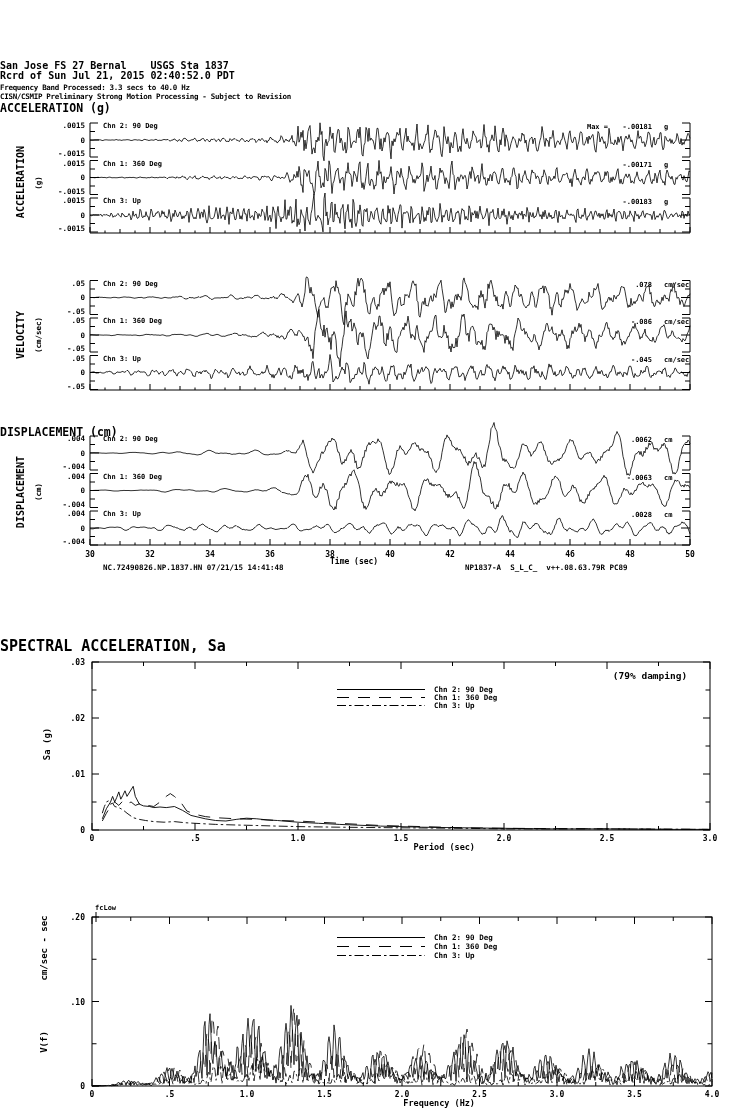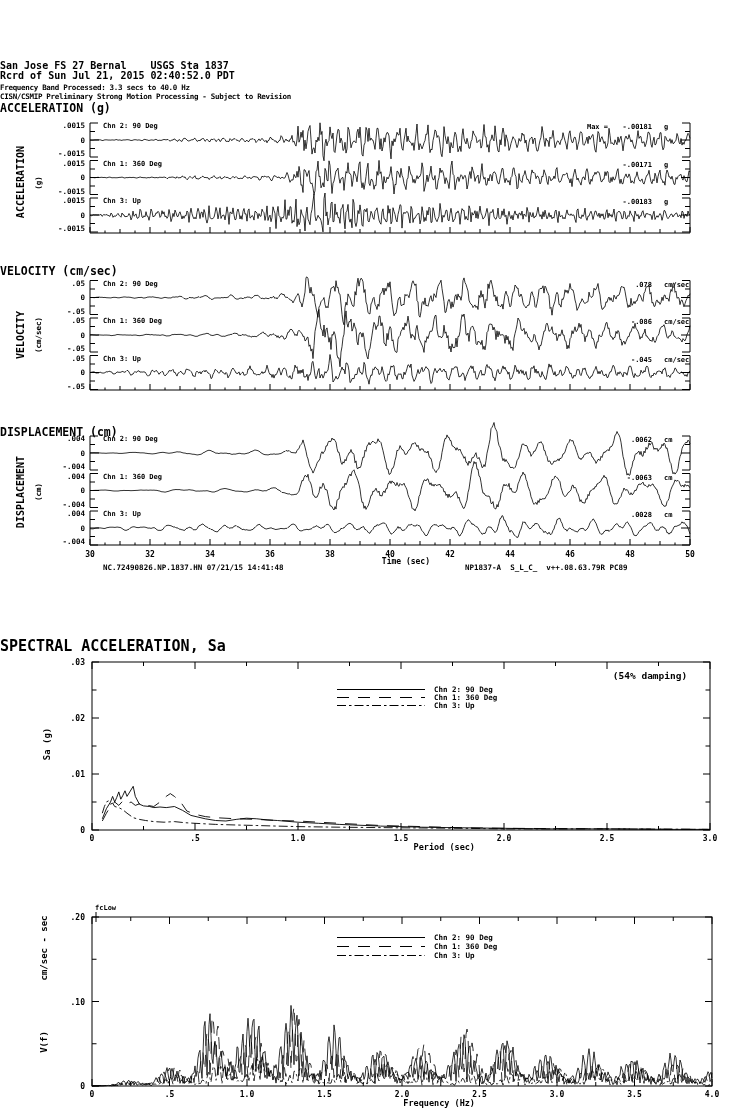--- a/index.html
+++ b/index.html
@@ -455,36 +455,35 @@
       <path d="M92,1086L93,1085.9L94,1085.9L95,1085.9L96,1085.9L97,1085.9L98,1085.8L99,1085.7L100,1085.8L101,1085.9L102,1085.8L103,1085.7L104,1085.8L105,1085.8L106,1085.7L107,1085.7L108,1085.6L109,1085.7L110,1085.4L111,1085.2L112,1085.7L113,1085.5L114,1085.2L115,1084.7L116,1084.6L117,1085.0L118,1085.4L119,1084.3L120,1083.6L121,1083.1L122,1083.1L123,1084.8L124,1084.0L125,1082.6L126,1081.6L127,1082.4L128,1084.0L129,1084.8L130,1082.5L131,1081.6L132,1081.3L133,1083.1L134,1085.1L135,1083.4L136,1082.0L137,1082.3L138,1083.5L139,1084.7L140,1085.0L141,1084.5L142,1083.4L143,1083.6L144,1084.1L145,1084.3L146,1085.2L147,1083.4L148,1084.2L149,1083.3L150,1085.3L151,1085.1L152,1084.2L153,1082.6L154,1082.2L155,1082.8L156,1083.3L157,1082.4L158,1078.5L159,1077.1L160,1080.1L161,1082.8L162,1081.3L163,1075.5L164,1071.9L165,1075.1L166,1077.5L167,1080.9L168,1071.8L169,1068.7L170,1068.4L171,1074.8L172,1082.6L173,1075.7L174,1067.9L175,1068.8L176,1072.2L177,1077.7L178,1078.2L179,1071.2L180,1070.1L181,1074.6L182,1078.3L183,1083.3L184,1081.2L185,1076.5L186,1079.3L187,1077.9L188,1078.9L189,1083.5L190,1079.4L191,1075.8L192,1080.7L193,1075.6L194,1082.6L195,1073.5L196,1068.8L197,1070.7L198,1071.9L199,1082.4L200,1068.2L201,1059.1L202,1053.7L203,1052.6L204,1064.3L205,1070.1L206,1041.9L207,1032.1L208,1036.6L209,1045.7L210,1077.9L211,1050.7L212,1019.0L213,1016.8L214,1029.5L215,1059.2L216,1059.9L217,1030.5L218,1026.0L219,1041.5L220,1065.5L221,1068.2L222,1051.0L223,1051.3L224,1055.9L225,1065.7L226,1082.2L227,1074.2L228,1058.3L229,1065.6L230,1062.1L231,1079.4L232,1080.0L233,1070.4L234,1072.0L235,1069.9L236,1072.0L237,1078.7L238,1066.2L239,1061.6L240,1058.6L241,1055.4L242,1074.5L243,1068.7L244,1051.9L245,1044.5L246,1047.4L247,1065.7L248,1077.3L249,1055.1L250,1039.5L251,1034.0L252,1052.1L253,1077.0L254,1056.5L255,1040.7L256,1036.8L257,1044.4L258,1068.6L259,1069.4L260,1054.3L261,1043.1L262,1049.0L263,1059.2L264,1073.6L265,1063.5L266,1062.4L267,1067.2L268,1065.6L269,1076.5L270,1073.4L271,1070.3L272,1074.8L273,1079.3L274,1076.7L275,1076.8L276,1080.0L277,1075.9L278,1073.2L279,1069.4L280,1078.2L281,1070.1L282,1060.9L283,1055.1L284,1063.0L285,1072.4L286,1076.4L287,1051.2L288,1033.1L289,1028.9L290,1039.4L291,1069.8L292,1044.7L293,1014.4L294,1006.3L295,1025.7L296,1061.0L297,1060.7L298,1027.0L299,1019.3L300,1032.5L301,1047.4L302,1074.4L303,1056.5L304,1040.0L305,1051.3L306,1060.8L307,1080.1L308,1076.1L309,1063.8L310,1063.2L311,1065.4L312,1072.2L313,1079.2L314,1074.2L315,1079.1L316,1078.5L317,1081.2L318,1084.3L319,1080.2L320,1076.0L321,1073.2L322,1072.5L323,1075.6L324,1076.1L325,1073.5L326,1064.5L327,1065.0L328,1071.2L329,1081.4L330,1068.3L331,1058.2L332,1055.9L333,1062.4L334,1077.7L335,1070.8L336,1058.2L337,1050.1L338,1054.4L339,1067.0L340,1078.5L341,1065.5L342,1058.5L343,1059.0L344,1062.9L345,1082.2L346,1070.0L347,1066.1L348,1065.1L349,1072.8L350,1075.4L351,1082.5L352,1076.3L353,1076.5L354,1075.2L355,1079.0L356,1084.7L357,1077.4L358,1077.9L359,1078.4L360,1078.1L361,1081.1L362,1079.0L363,1078.2L364,1078.2L365,1078.4L366,1080.6L367,1084.1L368,1076.3L369,1068.3L370,1066.5L371,1070.8L372,1076.8L373,1076.5L374,1063.9L375,1059.2L376,1062.6L377,1070.0L378,1076.5L379,1064.1L380,1050.9L381,1051.9L382,1066.6L383,1080.6L384,1065.1L385,1054.6L386,1055.0L387,1062.9L388,1073.2L389,1076.9L390,1067.1L391,1062.9L392,1067.8L393,1073.6L394,1080.4L395,1075.5L396,1070.6L397,1071.6L398,1075.8L399,1082.1L400,1078.8L401,1077.1L402,1074.8L403,1078.7L404,1076.3L405,1081.7L406,1073.1L407,1073.0L408,1071.9L409,1072.8L410,1077.2L411,1071.3L412,1059.8L413,1056.5L414,1064.0L415,1074.2L416,1069.1L417,1056.9L418,1049.4L419,1048.3L420,1060.0L421,1077.9L422,1058.3L423,1050.0L424,1043.3L425,1053.2L426,1073.8L427,1069.7L428,1060.0L429,1053.0L430,1055.8L431,1069.6L432,1079.0L433,1069.3L434,1064.5L435,1066.0L436,1073.6L437,1083.8L438,1080.2L439,1078.7L440,1078.9L441,1078.9L442,1077.5L443,1077.7L444,1077.0L445,1080.5L446,1080.5L447,1079.6L448,1079.1L449,1077.6L450,1066.9L451,1065.6L452,1064.5L453,1072.1L454,1074.1L455,1063.4L456,1049.8L457,1054.4L458,1063.9L459,1078.1L460,1056.3L461,1036.0L462,1035.7L463,1048.8L464,1071.9L465,1062.7L466,1034.6L467,1029.1L468,1036.1L469,1066.9L470,1075.2L471,1055.1L472,1042.9L473,1048.7L474,1063.3L475,1072.2L476,1064.2L477,1053.9L478,1061.1L479,1064.3L480,1080.7L481,1072.6L482,1068.5L483,1073.4L484,1077.3L485,1073.5L486,1078.9L487,1080.3L488,1078.5L489,1070.0L490,1074.7L491,1074.3L492,1072.0L493,1067.9L494,1058.7L495,1067.2L496,1075.1L497,1075.6L498,1060.7L499,1055.5L500,1049.7L501,1063.9L502,1082.0L503,1062.6L504,1049.0L505,1045.5L506,1056.2L507,1067.5L508,1071.5L509,1054.0L510,1052.9L511,1050.4L512,1066.1L513,1082.0L514,1070.5L515,1061.9L516,1060.5L517,1067.5L518,1080.6L519,1074.5L520,1073.0L521,1074.7L522,1074.7L523,1079.6L524,1083.5L525,1077.6L526,1081.8L527,1082.0L528,1078.0L529,1083.9L530,1081.3L531,1079.5L532,1077.7L533,1078.6L534,1079.6L535,1082.7L536,1073.4L537,1070.5L538,1072.6L539,1077.1L540,1082.5L541,1072.2L542,1066.7L543,1064.3L544,1069.7L545,1078.2L546,1077.8L547,1063.3L548,1061.4L549,1064.0L550,1074.3L551,1080.4L552,1071.6L553,1062.4L554,1066.2L555,1068.9L556,1079.6L557,1075.1L558,1068.8L559,1071.9L560,1073.1L561,1079.2L562,1081.2L563,1077.6L564,1077.0L565,1078.5L566,1080.4L567,1085.4L568,1080.6L569,1083.4L570,1080.1L571,1083.1L572,1083.2L573,1081.3L574,1078.6L575,1080.3L576,1078.4L577,1078.6L578,1082.8L579,1080.3L580,1074.1L581,1073.1L582,1075.7L583,1081.5L584,1076.4L585,1072.3L586,1066.5L587,1069.2L588,1075.0L589,1078.7L590,1071.0L591,1067.9L592,1065.0L593,1074.9L594,1082.7L595,1075.2L596,1068.6L597,1068.5L598,1072.5L599,1078.6L600,1079.7L601,1073.7L602,1072.5L603,1074.6L604,1079.0L605,1081.7L606,1079.4L607,1080.9L608,1081.7L609,1079.7L610,1085.0L611,1082.9L612,1080.6L613,1081.1L614,1080.8L615,1083.4L616,1081.7L617,1081.5L618,1077.7L619,1078.0L620,1080.7L621,1084.3L622,1079.8L623,1073.6L624,1074.1L625,1075.0L626,1080.1L627,1078.8L628,1071.5L629,1065.2L630,1064.2L631,1073.4L632,1081.4L633,1070.4L634,1066.2L635,1061.7L636,1066.3L637,1079.8L638,1075.2L639,1064.7L640,1063.9L641,1067.8L642,1073.4L643,1080.0L644,1074.2L645,1070.2L646,1071.3L647,1073.2L648,1083.4L649,1078.5L650,1079.6L651,1076.4L652,1077.1L653,1081.4L654,1080.8L655,1077.8L656,1079.8L657,1078.3L658,1081.9L659,1078.8L660,1080.9L661,1074.4L662,1072.5L663,1074.5L664,1079.3L665,1077.4L666,1068.7L667,1065.1L668,1070.4L669,1076.6L670,1083.0L671,1068.0L672,1065.7L673,1064.9L674,1068.8L675,1082.3L676,1073.0L677,1065.1L678,1065.8L679,1068.3L680,1075.4L681,1080.8L682,1073.6L683,1068.1L684,1070.3L685,1078.2L686,1082.6L687,1078.1L688,1074.4L689,1076.0L690,1079.2L691,1081.9L692,1082.7L693,1080.7L694,1082.1L695,1083.1L696,1082.0L697,1082.7L698,1083.6L699,1080.5L700,1080.1L701,1082.3L702,1082.9L703,1082.9L704,1079.4L705,1076.7L706,1077.2L707,1080.3L708,1083.0L709,1076.2L710,1074.1L711,1072.2L712,1077.8" fill="none" stroke="#000" stroke-width="0.8" stroke-linejoin="round" stroke-dasharray="12 9"></path>
       <path d="M92,1086L93,1085.9L94,1085.8L95,1085.7L96,1085.7L97,1085.9L98,1085.8L99,1085.5L100,1085.5L101,1085.5L102,1085.6L103,1085.7L104,1085.7L105,1085.5L106,1085.5L107,1085.6L108,1085.7L109,1085.6L110,1085.4L111,1085.7L112,1085.8L113,1085.4L114,1085.7L115,1085.4L116,1085.3L117,1085.0L118,1085.2L119,1085.5L120,1084.8L121,1084.7L122,1084.1L123,1084.5L124,1085.4L125,1084.7L126,1083.4L127,1082.8L128,1082.5L129,1083.7L130,1085.0L131,1082.8L132,1081.8L133,1081.5L134,1082.9L135,1085.0L136,1083.5L137,1082.5L138,1081.6L139,1082.2L140,1083.7L141,1084.4L142,1083.5L143,1082.2L144,1083.2L145,1083.3L146,1084.7L147,1084.9L148,1083.3L149,1084.2L150,1084.5L151,1085.5L152,1085.1L153,1084.1L154,1084.2L155,1084.0L156,1084.2L157,1084.9L158,1084.9L159,1084.5L160,1082.9L161,1083.1L162,1084.8L163,1083.4L164,1081.3L165,1079.9L166,1079.9L167,1081.7L168,1084.4L169,1080.6L170,1078.0L171,1077.1L172,1080.5L173,1084.2L174,1079.5L175,1076.5L176,1074.6L177,1077.8L178,1082.3L179,1082.1L180,1078.5L181,1075.0L182,1075.8L183,1080.9L184,1084.9L185,1080.0L186,1079.0L187,1079.3L188,1080.7L189,1082.4L190,1081.9L191,1081.3L192,1082.9L193,1082.6L194,1082.7L195,1084.7L196,1083.4L197,1083.5L198,1084.2L199,1083.2L200,1083.9L201,1082.7L202,1080.3L203,1080.1L204,1080.9L205,1082.7L206,1083.6L207,1077.7L208,1074.0L209,1072.0L210,1078.4L211,1082.3L212,1074.4L213,1067.4L214,1066.3L215,1069.7L216,1080.3L217,1075.5L218,1069.6L219,1065.6L220,1066.4L221,1074.6L222,1083.8L223,1073.7L224,1066.6L225,1067.5L226,1073.3L227,1079.0L228,1079.4L229,1075.4L230,1074.3L231,1077.2L232,1078.3L233,1080.3L234,1077.3L235,1077.3L236,1078.0L237,1081.5L238,1080.4L239,1081.8L240,1080.8L241,1080.3L242,1081.8L243,1080.9L244,1079.1L245,1075.6L246,1077.5L247,1072.9L248,1078.0L249,1080.5L250,1074.5L251,1068.7L252,1065.3L253,1069.8L254,1080.9L255,1073.4L256,1063.0L257,1056.4L258,1061.8L259,1071.1L260,1080.6L261,1064.3L262,1056.8L263,1061.3L264,1069.2L265,1079.1L266,1071.4L267,1066.4L268,1061.6L269,1070.9L270,1076.3L271,1077.6L272,1075.2L273,1074.4L274,1076.9L275,1078.0L276,1083.1L277,1077.7L278,1079.6L279,1079.7L280,1082.5L281,1080.2L282,1082.0L283,1078.9L284,1078.7L285,1081.0L286,1083.6L287,1083.5L288,1081.4L289,1077.5L290,1075.2L291,1079.4L292,1082.7L293,1079.6L294,1071.3L295,1071.3L296,1073.3L297,1076.6L298,1081.0L299,1070.5L300,1068.3L301,1067.0L302,1075.2L303,1083.4L304,1074.0L305,1068.7L306,1068.7L307,1072.7L308,1080.7L309,1080.2L310,1073.7L311,1073.5L312,1075.6L313,1080.5L314,1084.4L315,1081.6L316,1078.7L317,1081.0L318,1080.5L319,1084.1L320,1082.2L321,1083.1L322,1082.6L323,1082.5L324,1083.0L325,1083.2L326,1084.3L327,1083.0L328,1082.5L329,1083.2L330,1083.1L331,1083.2L332,1079.5L333,1078.5L334,1079.8L335,1082.6L336,1081.9L337,1076.5L338,1074.9L339,1074.7L340,1078.9L341,1082.2L342,1075.8L343,1071.9L344,1069.8L345,1076.0L346,1082.9L347,1077.6L348,1073.0L349,1072.3L350,1072.0L351,1080.1L352,1081.6L353,1075.8L354,1073.3L355,1074.5L356,1077.6L357,1083.7L358,1081.7L359,1078.9L360,1079.4L361,1082.9L362,1082.8L363,1084.0L364,1082.2L365,1082.4L366,1082.5L367,1083.6L368,1082.2L369,1080.7L370,1081.1L371,1079.3L372,1080.5L373,1082.1L374,1083.1L375,1078.1L376,1073.9L377,1073.2L378,1078.2L379,1080.9L380,1075.5L381,1068.3L382,1068.4L383,1074.4L384,1080.1L385,1077.3L386,1066.3L387,1063.8L388,1067.2L389,1075.9L390,1078.4L391,1070.0L392,1067.2L393,1068.8L394,1076.7L395,1081.8L396,1078.4L397,1074.0L398,1075.9L399,1076.0L400,1083.0L401,1081.1L402,1078.4L403,1079.8L404,1080.4L405,1083.8L406,1082.6L407,1081.5L408,1083.6L409,1081.4L410,1082.6L411,1084.3L412,1081.7L413,1083.0L414,1078.5L415,1081.1L416,1082.3L417,1081.3L418,1080.5L419,1074.6L420,1075.0L421,1078.2L422,1085.1L423,1079.2L424,1071.6L425,1072.4L426,1073.7L427,1080.0L428,1080.8L429,1072.7L430,1069.5L431,1072.6L432,1077.2L433,1084.7L434,1076.1L435,1072.0L436,1074.3L437,1076.3L438,1082.2L439,1081.1L440,1077.6L441,1076.9L442,1079.9L443,1082.3L444,1082.4L445,1081.7L446,1081.6L447,1081.9L448,1082.7L449,1084.9L450,1084.6L451,1084.2L452,1083.9L453,1083.6L454,1085.2L455,1084.8L456,1082.6L457,1081.7L458,1080.3L459,1082.6L460,1083.4L461,1081.7L462,1078.9L463,1078.3L464,1079.9L465,1082.4L466,1080.1L467,1075.9L468,1074.4L469,1075.3L470,1081.3L471,1083.1L472,1078.7L473,1076.0L474,1075.9L475,1079.0L476,1084.2L477,1079.5L478,1078.1L479,1078.0L480,1078.2L481,1082.1L482,1084.0L483,1081.8L484,1081.2L485,1081.8L486,1083.9L487,1084.7L488,1082.2L489,1082.9L490,1082.0L491,1084.5L492,1085.0L493,1083.1L494,1083.7L495,1083.1L496,1082.6L497,1084.3L498,1083.0L499,1082.5L500,1079.9L501,1080.5L502,1082.4L503,1085.0L504,1081.4L505,1077.3L506,1075.5L507,1076.6L508,1080.5L509,1083.2L510,1076.7L511,1073.9L512,1074.4L513,1076.3L514,1082.9L515,1077.4L516,1072.0L517,1073.5L518,1075.9L519,1080.3L520,1079.4L521,1075.7L522,1074.3L523,1075.2L524,1079.9L525,1084.9L526,1079.1L527,1077.9L528,1079.0L529,1082.6L530,1084.2L531,1084.3L532,1082.7L533,1083.5L534,1083.9L535,1084.1L536,1083.8L537,1082.5L538,1082.5L539,1080.2L540,1081.2L541,1084.5L542,1081.0L543,1078.8L544,1076.9L545,1079.2L546,1082.4L547,1082.7L548,1074.4L549,1072.3L550,1071.6L551,1078.7L552,1082.7L553,1076.9L554,1068.9L555,1068.3L556,1072.4L557,1082.8L558,1076.8L559,1069.4L560,1068.6L561,1070.0L562,1079.8L563,1080.6L564,1075.2L565,1071.9L566,1074.4L567,1077.2L568,1083.0L569,1079.9L570,1077.8L571,1080.3L572,1078.6L573,1083.0L574,1081.2L575,1080.5L576,1082.0L577,1083.9L578,1083.5L579,1082.5L580,1084.2L581,1081.9L582,1081.8L583,1081.9L584,1084.3L585,1081.9L586,1079.1L587,1077.4L588,1077.0L589,1079.5L590,1081.4L591,1074.8L592,1069.4L593,1071.8L594,1075.0L595,1080.4L596,1074.8L597,1069.6L598,1064.7L599,1070.6L600,1079.3L601,1079.9L602,1070.3L603,1069.2L604,1071.1L605,1075.3L606,1083.2L607,1077.5L608,1071.9L609,1074.8L610,1076.2L611,1080.6L612,1080.0L613,1079.2L614,1079.6L615,1080.6L616,1081.4L617,1084.8L618,1080.8L619,1081.3L620,1082.9L621,1084.3L622,1083.0L623,1081.2L624,1082.5L625,1079.9L626,1081.8L627,1080.4L628,1081.4L629,1079.0L630,1076.3L631,1074.4L632,1077.9L633,1082.4L634,1078.2L635,1074.7L636,1071.4L637,1073.1L638,1078.8L639,1080.1L640,1071.9L641,1069.1L642,1070.9L643,1076.2L644,1083.4L645,1074.7L646,1071.7L647,1071.5L648,1077.6L649,1083.3L650,1080.2L651,1076.5L652,1078.1L653,1078.1L654,1081.7L655,1083.1L656,1082.4L657,1080.1L658,1081.8L659,1082.0L660,1085.3L661,1082.7L662,1084.4L663,1083.7L664,1083.2L665,1082.6L666,1083.3L667,1081.3L668,1082.0L669,1080.7L670,1083.5L671,1084.0L672,1081.8L673,1078.7L674,1078.8L675,1078.8L676,1082.7L677,1081.4L678,1075.4L679,1075.2L680,1074.4L681,1079.5L682,1083.6L683,1077.6L684,1075.1L685,1073.4L686,1078.8L687,1083.8L688,1078.8L689,1076.0L690,1075.1L691,1078.9L692,1083.3L693,1082.4L694,1080.9L695,1078.7L696,1080.9L697,1082.7L698,1085.5L699,1084.3L700,1081.8L701,1082.6L702,1083.0L703,1084.5L704,1085.1L705,1084.2L706,1084.4L707,1084.3L708,1084.8L709,1085.6L710,1083.4L711,1083.0L712,1081.4" fill="none" stroke="#000" stroke-width="0.8" stroke-linejoin="round" stroke-dasharray="9 3 2.5 3"></path>
     </svg>
 
   <div class="abs ct" style="top:61px;font-size:10px">San Jose FS 27 Bernal    USGS Sta 1837</div>
   <div class="abs ct" style="top:71px;font-size:10px">Rcrd of Sun Jul 21, 2015 02:40:52.0 PDT</div>
   <div class="abs ct" style="top:84px;font-size:7.5px;letter-spacing:-0.3px">Frequency Band Processed: 3.3 secs to 40.0 Hz</div>
   <div class="abs ct" style="top:93px;font-size:7.5px;letter-spacing:-0.3px">CISN/CSMIP Preliminary Strong Motion Processing - Subject to Revision</div>
 
   <div class="abs ct" style="top:103px;font-size:11.5px">ACCELERATION (g)</div>
-  <div class="abs ct" style="top:266px;font-size:11.5px">VELOCITY (cm/sec)</div>
   <div class="abs ct" style="top:427px;font-size:11.5px">DISPLACEMENT (cm)</div>
   <div class="abs ct" style="top:639px;font-size:15px">SPECTRAL ACCELERATION, Sa</div>
 
   <div class="abs rot" style="left:21px;top:182px;font-size:10px">ACCELERATION</div>
   <div class="abs rot" style="left:39px;top:183px;font-size:7.5px">(g)</div>
   <div class="abs rot" style="left:21px;top:335px;font-size:10px">VELOCITY</div>
   <div class="abs rot" style="left:39px;top:335px;font-size:7.5px">(cm/sec)</div>
   <div class="abs rot" style="left:21px;top:492px;font-size:10px">DISPLACEMENT</div>
   <div class="abs rot" style="left:39px;top:492px;font-size:7.5px">(cm)</div>
   <div class="abs rot" style="left:47px;top:744px;font-size:9px">Sa (g)</div>
   <div class="abs rot" style="left:44px;top:948px;font-size:9px">cm/sec - sec</div>
   <div class="abs rot" style="left:44px;top:1042px;font-size:9px">V(f)</div>
 
-  <div class="abs" style="left:330px;top:558px;width:100px;text-align:right;font-size:8px">Time (sec)</div>
+  <div class="abs" style="left:330px;top:558px;width:100px;text-align:left;font-size:8px">Time (sec)</div>
   <div class="abs" style="left:103px;top:564px;font-size:7.5px">NC.72490826.NP.1837.HN 07/21/15 14:41:48</div>
   <div class="abs" style="left:465px;top:564px;font-size:7.5px">NP1837-A  S_L_C_  v++.08.63.79R PC89</div>
 
-  <div class="abs" style="left:600px;top:671px;width:100px;text-align:center;font-size:9.5px">(54% damping)</div>
+  <div class="abs" style="left:600px;top:671px;width:100px;text-align:center;font-size:9.5px">(79% damping)</div>
   <div class="abs" style="left:95px;top:905px;font-size:7px">fcLow</div>
   <div class="abs" style="left:330px;top:843px;width:145px;text-align:right;font-size:8.5px">Period (sec)</div>
   <div class="abs" style="left:330px;top:1099px;width:145px;text-align:right;font-size:8.5px">Frequency (Hz)</div>
 
 </div>
 
 </body></html>

